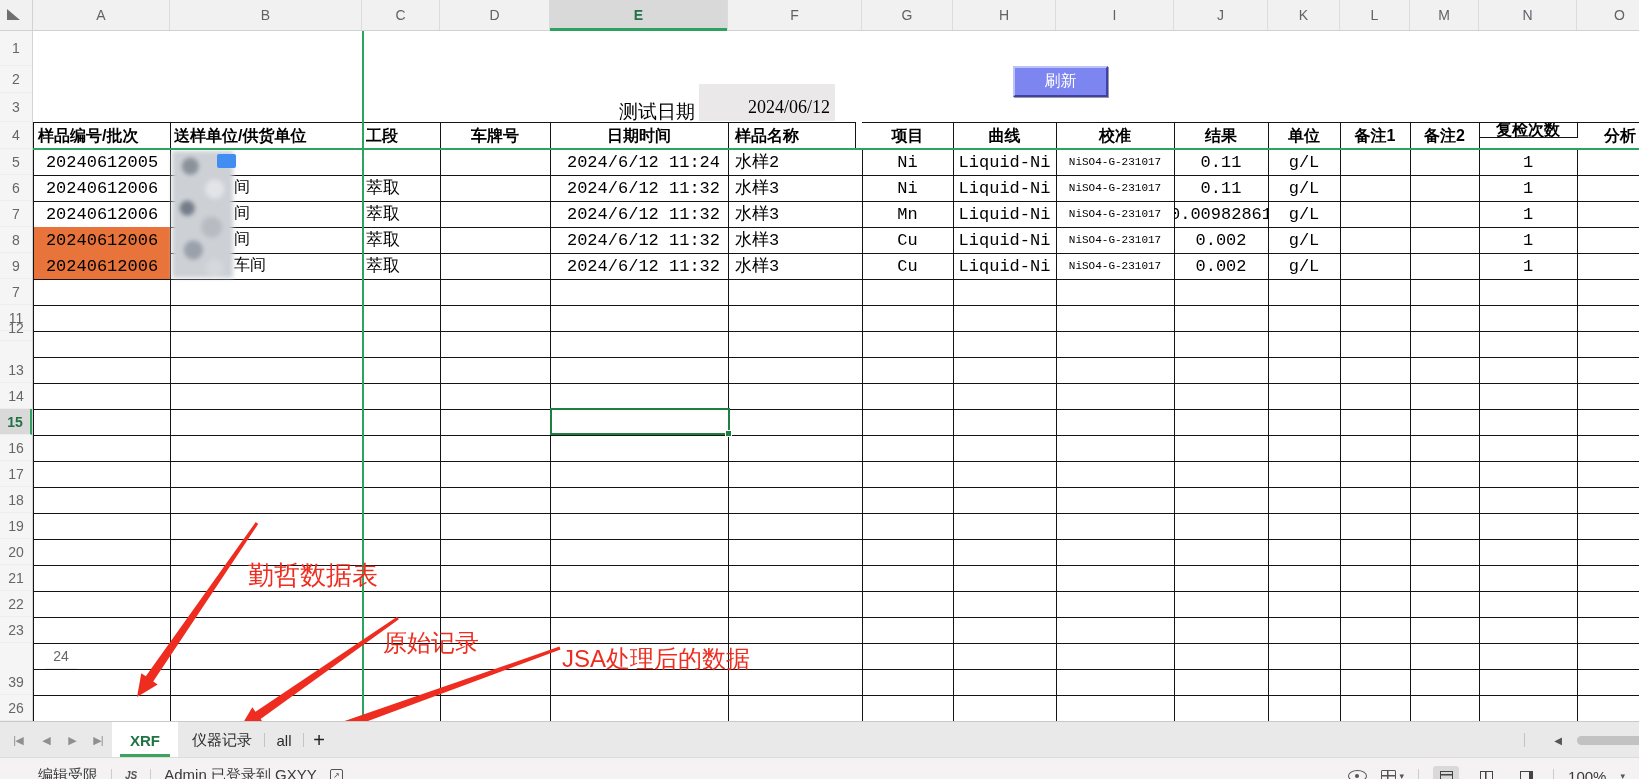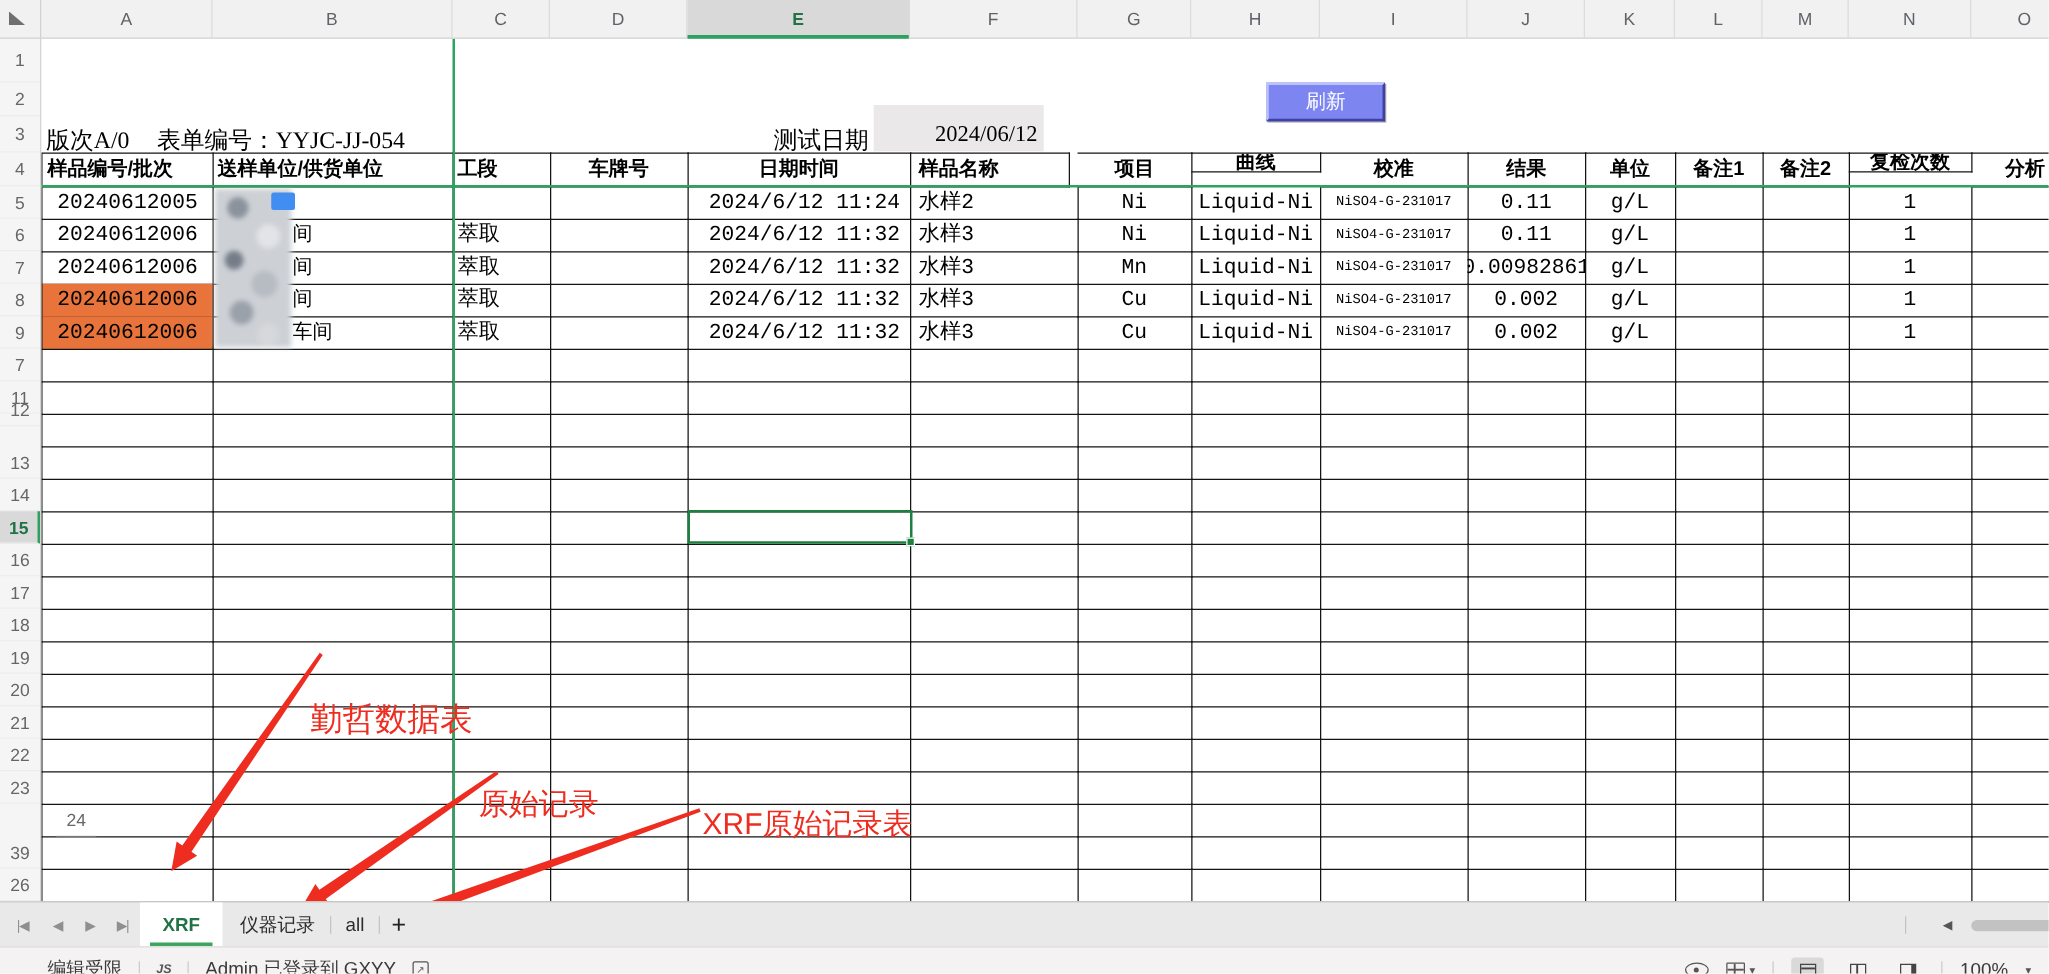--- a/index.html
+++ b/index.html
@@ -128,21 +128,21 @@
 <div id="viewport">
 
   <div id="cells">
       <div class="cell lb rt hdr al" style="left: 33px; top: 122px; width: 138px; height: 28px;">样品编号/批次</div>
       <div class="cell rt hdr al" style="left: 170px; top: 122px; width: 193px; height: 28px;">送样单位/供货单位</div>
       <div class="cell rt hdr al" style="left: 362px; top: 122px; width: 79px; height: 28px;">工段</div>
       <div class="cell rt hdr c" style="left: 440px; top: 122px; width: 111px; height: 28px;">车牌号</div>
       <div class="cell rt hdr c" style="left: 550px; top: 122px; width: 179px; height: 28px;">日期时间</div>
       <div class="cell rt hdr al6" style="left: 728px; top: 122px; width: 128px; height: 28px;">样品名称</div>
       <div class="cell rt hdr c" style="left: 862px; top: 122px; width: 92px; height: 28px;">项目</div>
-      <div class="cell rt hdr c" style="left: 953px; top: 122px; width: 104px; height: 16px;">曲线</div>
+      <div class="cell rt hdr c" style="left: 953px; top: 122px; width: 104px; height: 28px;">曲线</div>
       <div class="cell rt hdr c" style="left: 1056px; top: 122px; width: 119px; height: 28px;">校准</div>
       <div class="cell rt hdr c" style="left: 1174px; top: 122px; width: 95px; height: 28px;">结果</div>
       <div class="cell rt hdr c" style="left: 1268px; top: 122px; width: 73px; height: 28px;">单位</div>
       <div class="cell rt hdr c" style="left: 1340px; top: 122px; width: 71px; height: 28px;">备注1</div>
       <div class="cell rt hdr c" style="left: 1410px; top: 122px; width: 70px; height: 28px;">备注2</div>
       <div class="cell rt hdr c" style="left: 1479px; top: 122px; width: 99px; height: 16px;">复检次数</div>
       <div class="cell rt hdr c" style="left: 1577px; top: 122px; width: 87px; height: 28px;">分析</div>
       <div class="cell lb c" style="left: 33px; top: 149px; width: 138px; height: 27px;">20240612005</div>
       <div class="cell rd" style="left: 170px; top: 149px; width: 193px; height: 27px;"></div>
       <div class="cell al" style="left: 362px; top: 149px; width: 79px; height: 27px;"></div>
@@ -520,37 +520,34 @@
       <div class="rowhead" style="top: 560px; height: 26px;">22</div>
       <div class="rowhead" style="top: 586px; height: 26px;">23</div>
       <div class="rowhead" style="top: 612px; height: 26px; margin-left: 45px;">24</div>
       <div class="rowhead" style="top: 638px; height: 26px;">39</div>
       <div class="rowhead" style="top: 664px; height: 26px;">26</div>
     </div>
 
   <div id="freeze-v"></div>
   <div id="freeze-h"></div>
 
-  <div id="meta-left" class="meta">
-    <span>版次A/0</span><span>表单编号：YYJC-JJ-054</span>
-  </div>
   <div id="date-label" class="meta">测试日期</div>
   <div id="date-box">2024/06/12</div>
   <div id="refresh-btn">刷新</div>
 
   <div id="blur-patch"></div>
   <div id="blue-mark"></div>
 
   <div id="sel-box">
     <div class="handle"></div>
   </div>
 
   <div id="ann1" class="ann-label">勤哲数据表</div>
   <div id="ann2" class="ann-label">原始记录</div>
-  <div id="ann3" class="ann-label">XRF原始记录表</div>
+  <div id="ann3" class="ann-label">JSA处理后的数据</div>
   <svg id="ann-arrows" width="850" height="279" viewBox="0 0 850 279">
       <polygon points="255.8,22.1 145.8,176.3 141.3,173.2 137.0,197.0 157.7,184.6 153.2,181.4 258.2,23.9" fill="#ee2d20"></polygon>
       <polygon points="397.1,116.8 255.5,211.7 252.3,207.2 240.0,228.0 263.8,223.6 260.6,219.1 398.9,119.2" fill="#ee2d20"></polygon>
       <polygon points="559.5,146.6 309.2,233.3 307.3,228.2 290.0,245.0 314.1,247.0 312.2,241.8 560.5,149.4" fill="#ee2d20"></polygon>
     </svg>
 
   <div id="tab-bar">
     <div class="navbtn" style="left:6px">|◀</div>
     <div class="navbtn" style="left:34px">◀</div>
     <div class="navbtn" style="left:60px">▶</div>

